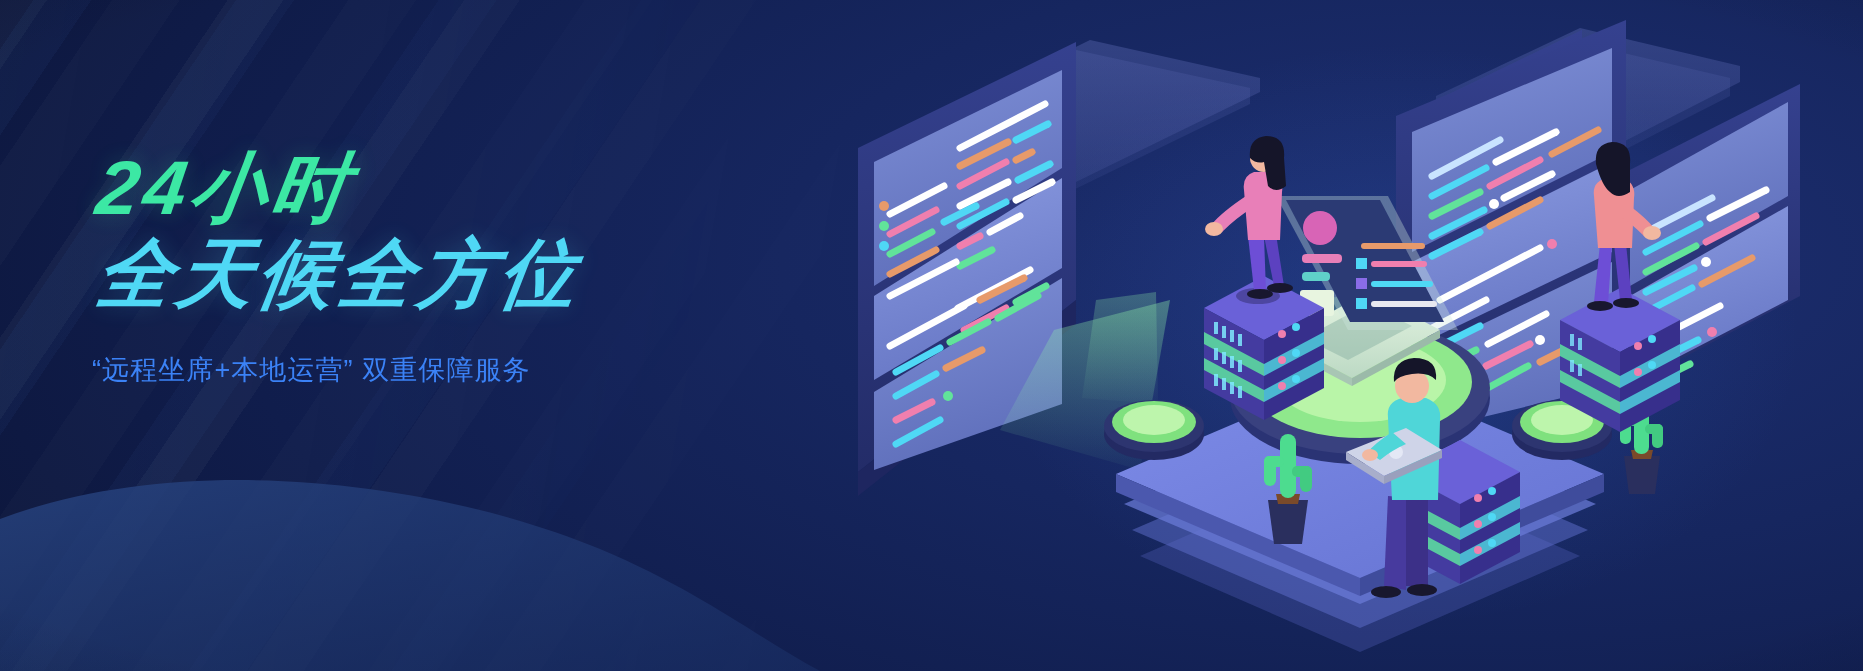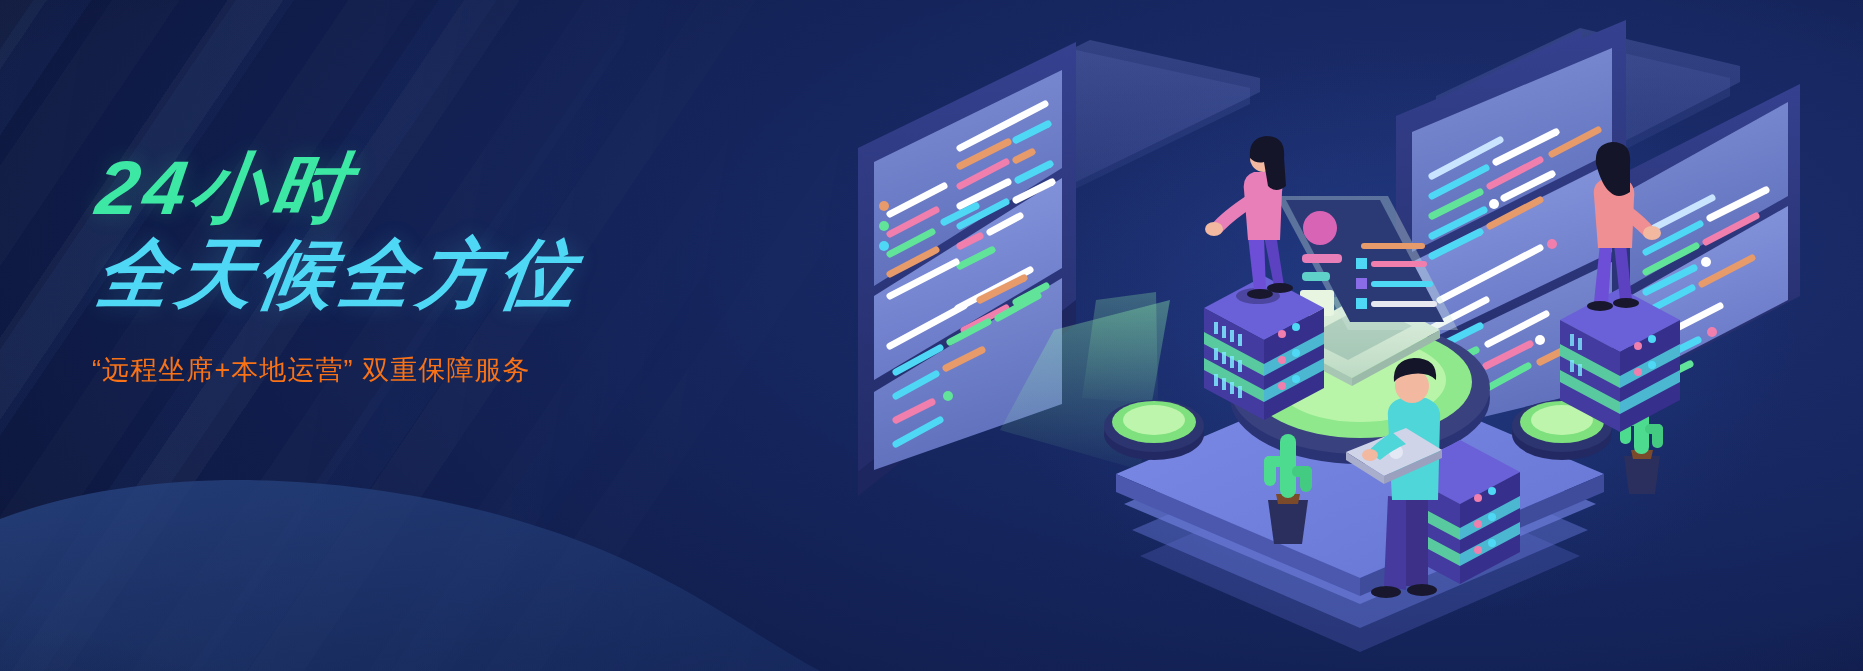--- a/index.html
+++ b/index.html
@@ -76,21 +76,21 @@
     font-size:76px;
     color:#4fd8f5;
     transform:skewX(-8deg);
     transform-origin:left bottom;
     margin-top:10px;
     text-shadow:0 0 22px rgba(79,216,245,.20);
   }
   .sub{
     margin-top:40px;
     font-size:27px;
-    color:#f97316;
+    color:#3b82f6;
     letter-spacing:.04em;
     white-space:nowrap;
     font-weight:400;
   }
 
   
   .illus{position:absolute;left:840px;top:0;width:1023px;height:671px;}
   .illus svg{display:block;width:100%;height:100%;}
 </style>
 </head>

